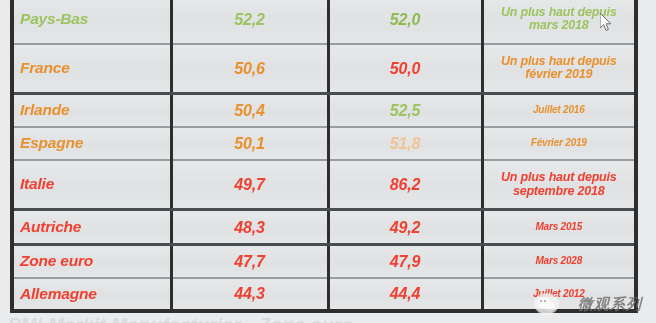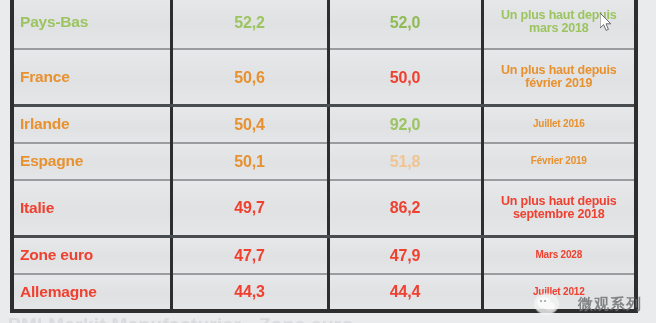--- a/index.html
+++ b/index.html
@@ -1,21 +1,21 @@
 <!DOCTYPE html>
 <html><head>
 <meta charset="utf-8">
 <style>
   html,body{margin:0;padding:0;}
   body{
     width:656px;height:323px;overflow:hidden;position:relative;
     background:#e8eaec;
     font-family:"Liberation Sans","DejaVu Sans",sans-serif;
   }
-  #stage{position:absolute;left:0;top:0;width:656px;height:323px;overflow:hidden;background:#e9ebed;}
+  #stage{position:absolute;left:0;top:0;width:656px;height:323px;overflow:hidden;background:#e9ebed;font-style:italic;}
 
   
   .table-frame{
     position:absolute;left:10px;top:-4px;width:628px;height:317px;
     border-left:4px solid #2e2e2e;
     border-right:4px solid #2e2e2e;
     border-bottom:4px solid #2e2e2e;
     box-sizing:border-box;
     background:#e3e5e7;
   }
@@ -138,21 +138,21 @@
         </tr>
 
         <tr>
           <td class="country">
             <span style="color: rgb(232, 145, 46);">Irlande</span>
           </td>
           <td class="val v1">
             <span style="color: rgb(232, 145, 46);">50,4</span>
           </td>
           <td class="val v2">
-            <span style="color: rgb(156, 196, 95);">92,0</span>
+            <span style="color: rgb(156, 196, 95);">52,5</span>
           </td>
           <td class="note big">
             <span style="color: rgb(232, 145, 46);">Juillet 2016</span>
           </td>
         </tr>
 
         <tr>
           <td class="country">
             <span style="color: rgb(232, 145, 46);">Espagne</span>
           </td>
@@ -175,20 +175,34 @@
             <span style="color: rgb(239, 64, 48);">49,7</span>
           </td>
           <td class="val v2">
             <span style="color: rgb(239, 64, 48);">86,2</span>
           </td>
           <td class="note">
             <span style="color: rgb(239, 64, 48);">Un plus haut depuis septembre 2018</span>
           </td>
         </tr>
 
+        <tr class="sep-strong">
+          <td class="country">
+            <span style="color: rgb(239, 64, 48);">Autriche</span>
+          </td>
+          <td class="val v1">
+            <span style="color: rgb(239, 64, 48);">48,3</span>
+          </td>
+          <td class="val v2">
+            <span style="color: rgb(239, 64, 48);">49,2</span>
+          </td>
+          <td class="note big">
+            <span style="color: rgb(239, 64, 48);">Mars 2015</span>
+          </td>
+        </tr>
 
         <tr>
           <td class="country">
             <span style="color: rgb(239, 64, 48);">Zone euro</span>
           </td>
           <td class="val v1">
             <span style="color: rgb(239, 64, 48);">47,7</span>
           </td>
           <td class="val v2">
             <span style="color: rgb(239, 64, 48);">47,9</span>

